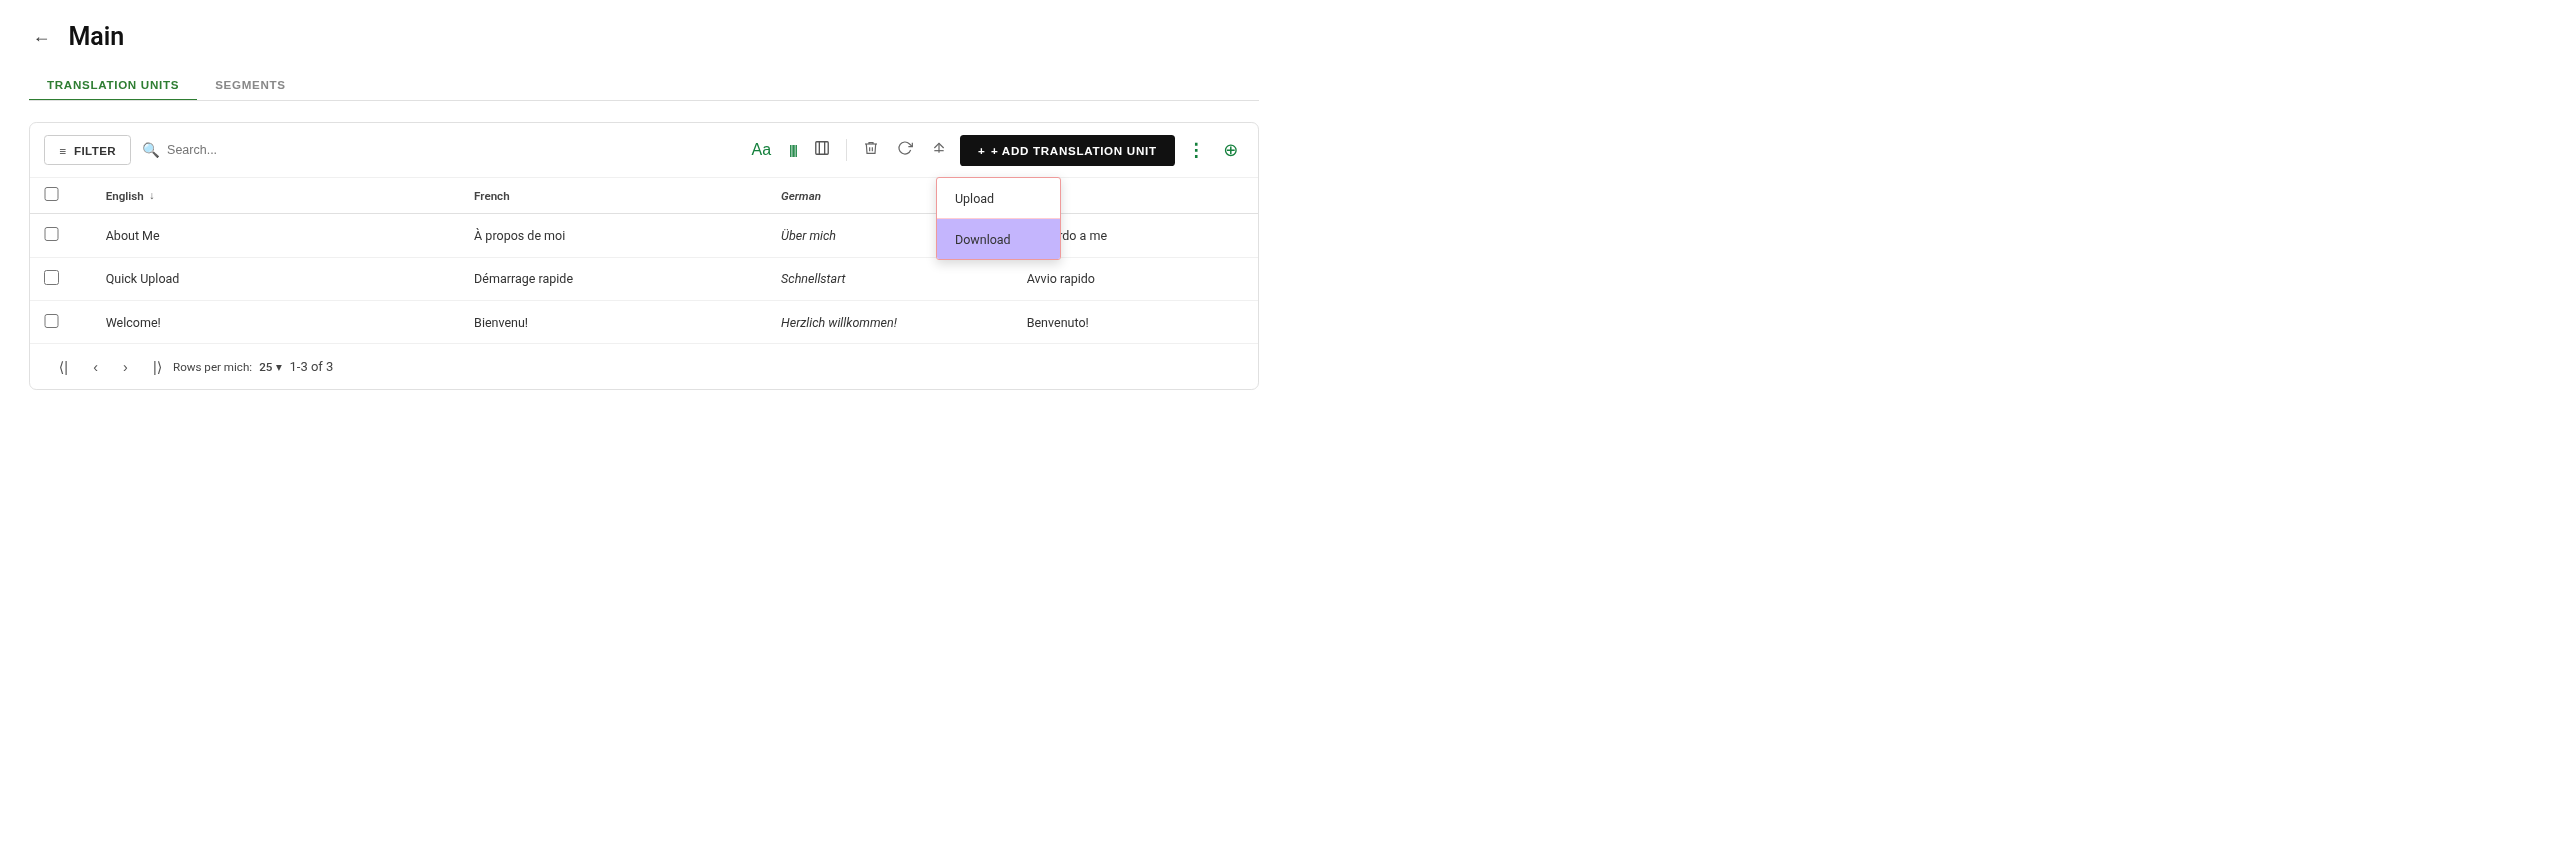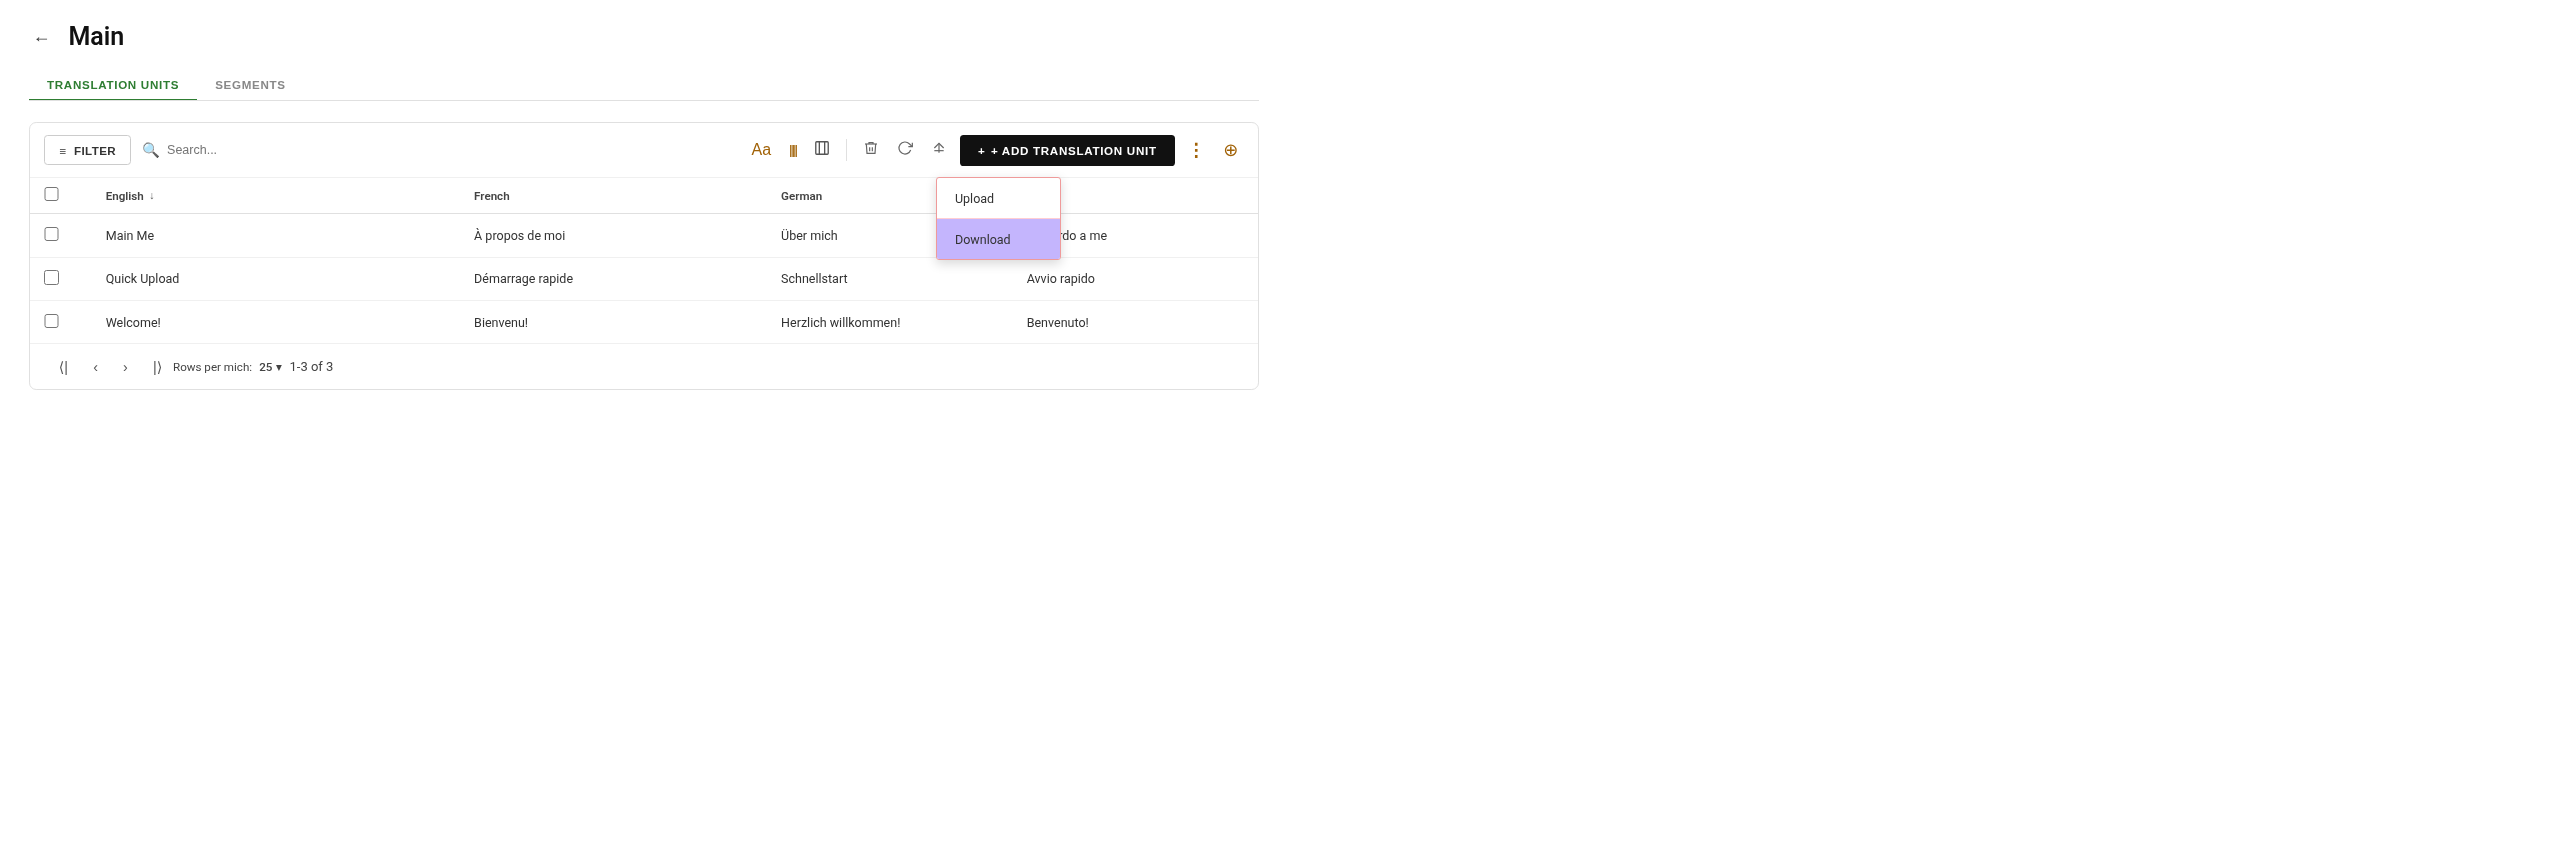--- a/index.html
+++ b/index.html
@@ -131,21 +131,21 @@
       align-items: center;
       gap: 7.2px;
     }
 
     .icon-btn {
       background: none;
       border: none;
       cursor: pointer;
       padding: 5.4px;
       border-radius: 3.6px;
-      color: #a16207;
+      color: #15803d;
       font-size: 16px;
       display: flex;
       align-items: flex-start;
       justify-content: center;
     }
 
     .add-btn {
       background: #111;
       color: #fff;
       border: none;
@@ -186,21 +186,21 @@
     .table tr:last-child td {
       border-bottom: none;
     }
 
     .col-check {
       width: 43px;
     }
 
     .col-en { width: 30%; }
     .col-fr { width: 25%; }
-    .col-de { width: 20%; }
+    .col-de { width: 20%; font-style: italic; }
     .col-it { width: 20%; }
 
     .th-english {
       display: flex;
       align-items: center;
       gap: 5.4px;
     }
 
     .sort-arrow {
       font-size: 10.7px;
@@ -401,21 +401,21 @@
             <span>Italian</span>
           </th>
         </tr>
       </thead>
       <tbody id="table-body">
 
       <tr>
       <td class="col-check">
         <input type="checkbox" class="checkbox" style="">
       </td>
-      <td class="col-en">Main Me</td>
+      <td class="col-en">About Me</td>
       <td class="col-fr">À propos de moi</td>
       <td class="col-de">Über mich</td>
       <td class="col-it">Riguardo a me</td>
     </tr>
           <tr>
       <td class="col-check">
         <input type="checkbox" class="checkbox" style="">
       </td>
       <td class="col-en">Quick Upload</td>
       <td class="col-fr">Démarrage rapide</td>

